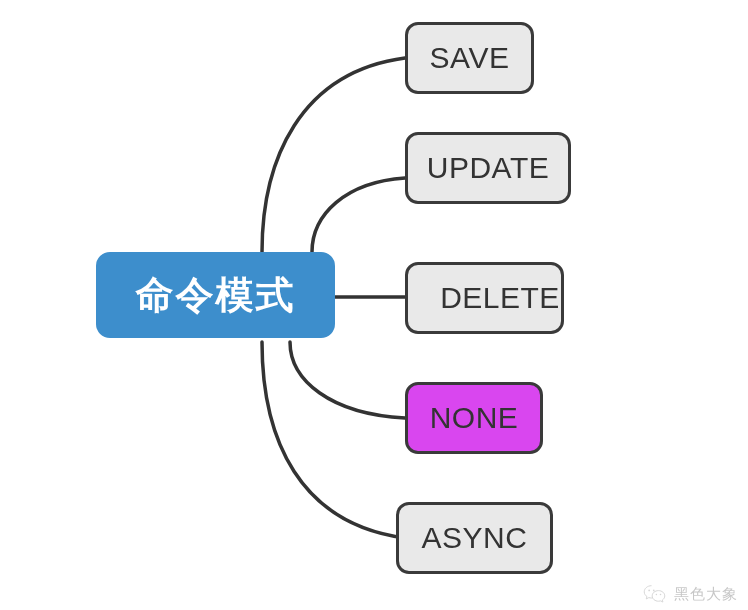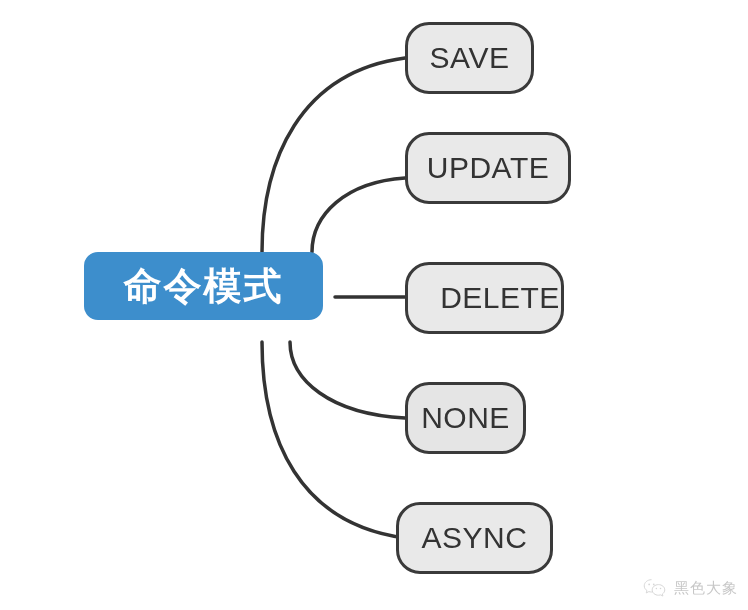--- a/index.html
+++ b/index.html
@@ -23,42 +23,42 @@
     top: 0;
     width: 748px;
     height: 610px;
   }
   .node {
     position: absolute;
     box-sizing: border-box;
     display: flex;
     align-items: center;
     justify-content: center;
-    border-radius: 24px;
+    border-radius: 13px;
     z-index: 2;
   }
   .node-root {
     background: #3d8ecc;
     color: #ffffff;
     font-size: 38px;
     font-weight: bold;
     letter-spacing: 2px;
     border-radius: 14px;
   }
   .node-leaf {
     background: #e9e9e9;
     border: 3px solid #3a3a3a;
     color: #333333;
     font-size: 30px;
     letter-spacing: 0.5px;
   }
   #watermark {
     position: absolute;
     right: 10px;
-    bottom: 12px;
+    bottom: 6px;
     display: flex;
     align-items: center;
     gap: 6px;
     opacity: 0.55;
     z-index: 3;
   }
   #watermark .wm-text {
     font-size: 15px;
     color: #9a9a9a;
     letter-spacing: 1px;
@@ -77,34 +77,34 @@
   <svg id="links" viewBox="0 0 748 610" xmlns="http://www.w3.org/2000/svg">
     <g fill="none" stroke="#333333" stroke-width="3.5" stroke-linecap="round">
       <path d="M 262 252 C 262 160, 300 72, 405 58"></path>
       <path d="M 312 252 C 312 215, 345 182, 405 178"></path>
       <path d="M 335 297 L 405 297"></path>
       <path d="M 290 342 C 290 380, 330 414, 405 418"></path>
       <path d="M 262 342 C 262 440, 300 524, 405 538"></path>
     </g>
   </svg>
 
-  <div class="node node-root" style="left: 84px; top: 252px; width: 239px; height: 68px; background: rgb(61, 142, 204); color: rgb(255, 255, 255);">
+  <div class="node node-root" style="left: 96px; top: 252px; width: 239px; height: 86px; background: rgb(61, 142, 204); color: rgb(255, 255, 255);">
     <span>命令模式</span>
   </div>
 
   <div class="node node-leaf" style="left: 405px; top: 22px; width: 129px; height: 72px; background: rgb(233, 233, 233); border-color: rgb(58, 58, 58); color: rgb(51, 51, 51);">
     <span>SAVE</span>
   </div>
   <div class="node node-leaf" style="left: 405px; top: 132px; width: 166px; height: 72px; background: rgb(233, 233, 233); border-color: rgb(58, 58, 58); color: rgb(51, 51, 51);">
     <span>UPDATE</span>
   </div>
   <div class="node node-leaf" style="left: 405px; top: 262px; width: 159px; height: 72px; background: rgb(233, 233, 233); border-color: rgb(58, 58, 58); color: rgb(51, 51, 51); padding-left: 31px;">
     <span>DELETE</span>
   </div>
-  <div class="node node-leaf" style="left: 405px; top: 382px; width: 121px; height: 72px; background: #e5e5e5; border-color: rgb(58, 58, 58); color: rgb(51, 51, 51);">
+  <div class="node node-leaf" style="left: 405px; top: 382px; width: 138px; height: 72px; background: #d946ef; border-color: rgb(58, 58, 58); color: rgb(51, 51, 51);">
     <span>NONE</span>
   </div>
   <div class="node node-leaf" style="left: 396px; top: 502px; width: 157px; height: 72px; background: rgb(233, 233, 233); border-color: rgb(58, 58, 58); color: rgb(51, 51, 51);">
     <span>ASYNC</span>
   </div>
 
   <div id="watermark">
     <svg class="wm-icon" viewBox="0 0 32 26" xmlns="http://www.w3.org/2000/svg">
       <g fill="none" stroke="#b5b5b5" stroke-width="1.3">
         <path d="M11.5 2.2C6.2 2.2 2 5.8 2 10.2c0 2.5 1.4 4.7 3.6 6.2l-1 3 3.4-1.7c1.1.3 2.3.5 3.5.5 .4 0 .8 0 1.2-.1"></path>

